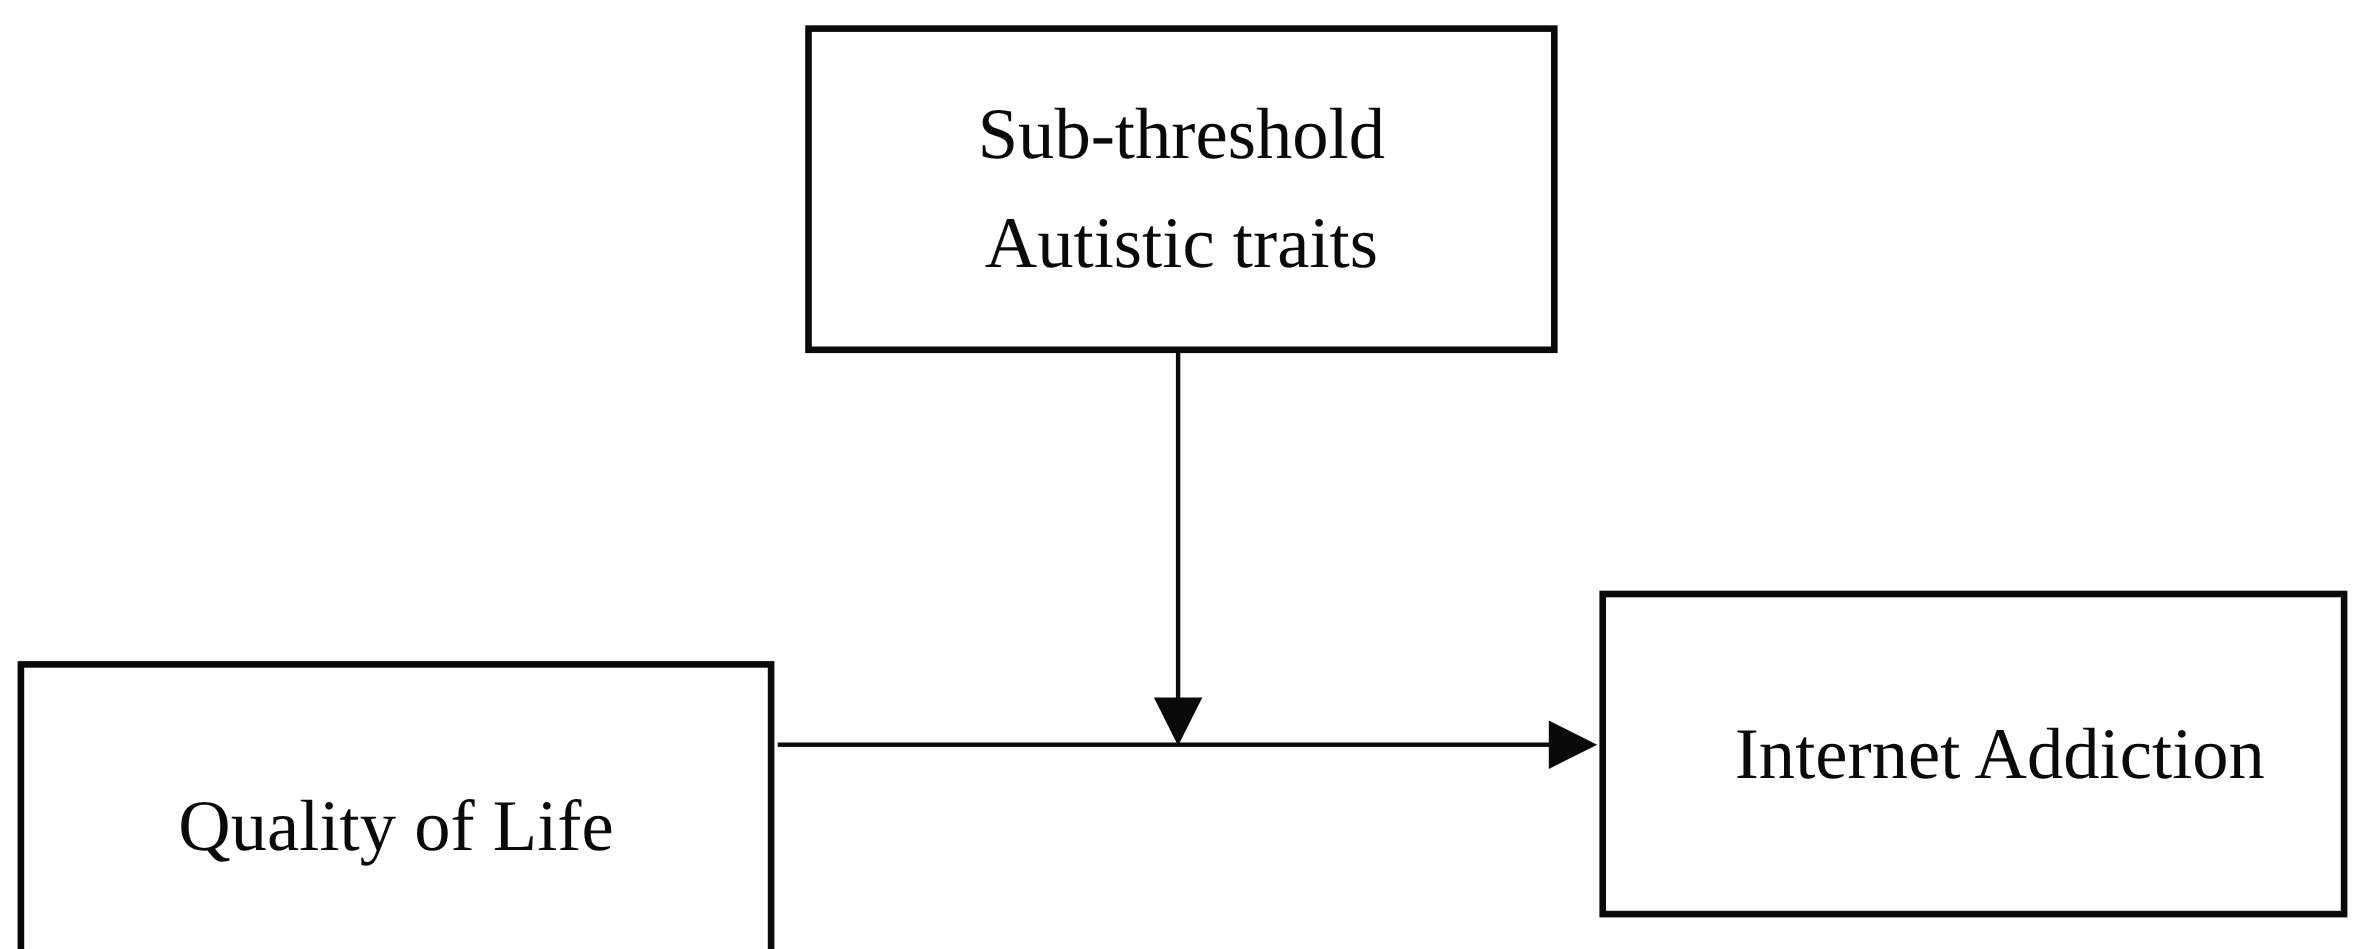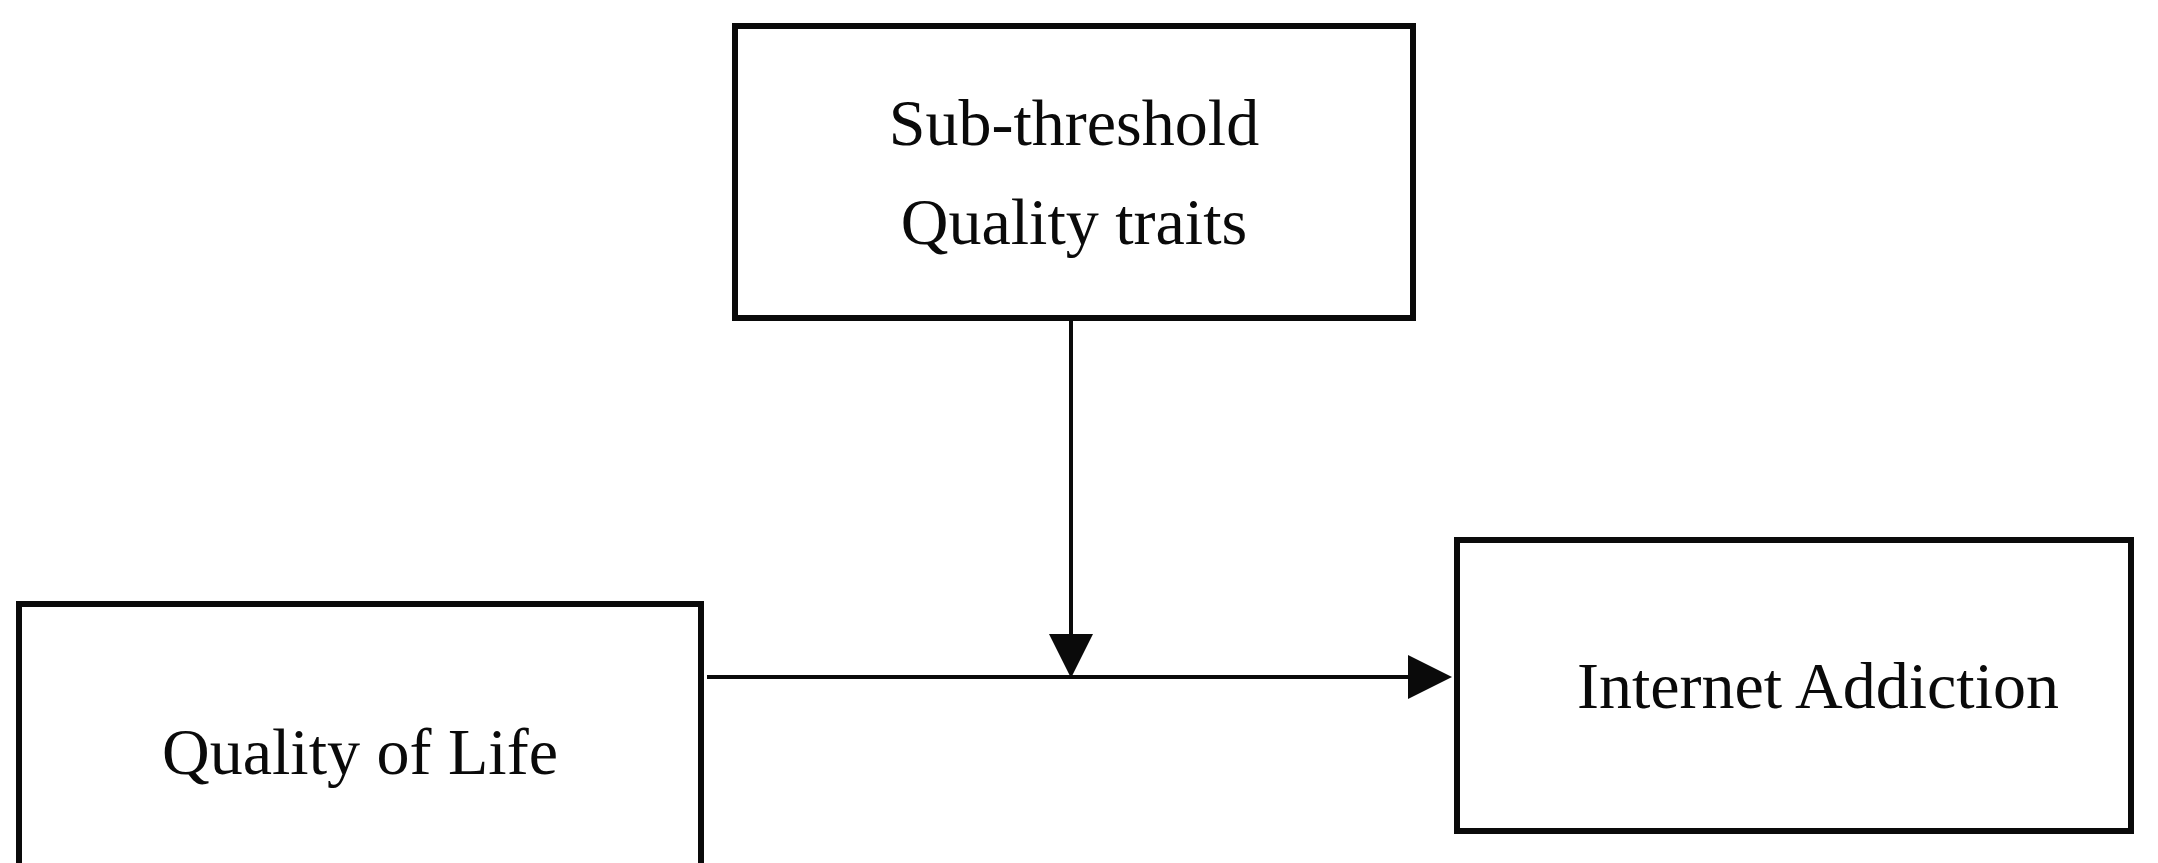--- a/index.html
+++ b/index.html
@@ -87,21 +87,21 @@
     border-top: 44px solid #0a0a0a;
   }
 </style>
 </head>
 <body>
 
 <div class="canvas">
 
   <div class="node-box" id="box-moderator">
     <div>Sub-threshold</div>
-    <div>Quality traits</div>
+    <div>Autistic traits</div>
   </div>
 
   <div class="node-box" id="box-predictor">
     <div>Quality of Life</div>
   </div>
 
   <div class="node-box" id="box-outcome">
     <div>Internet Addiction</div>
   </div>
 

